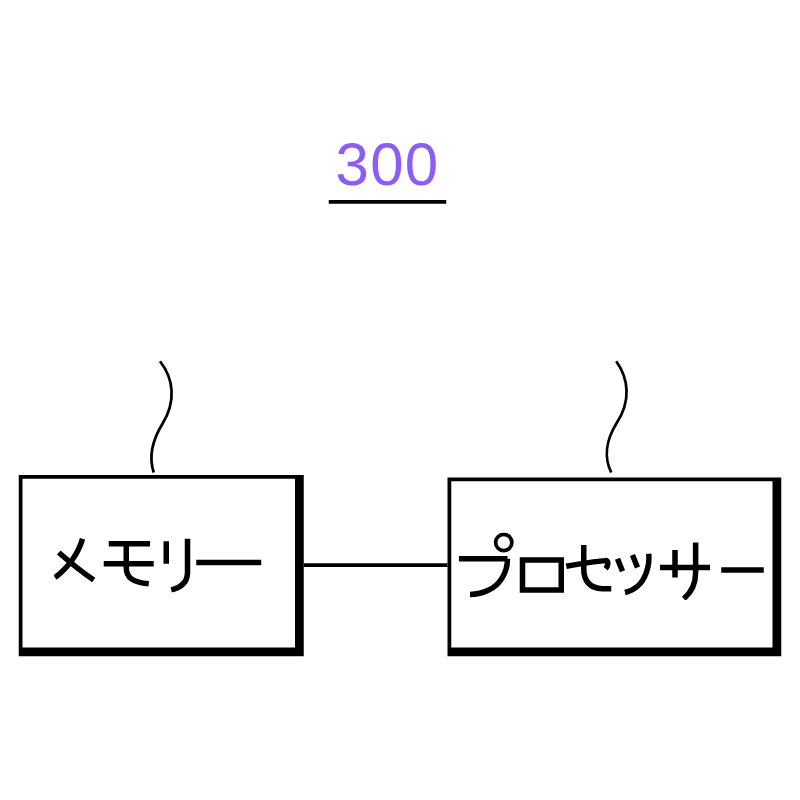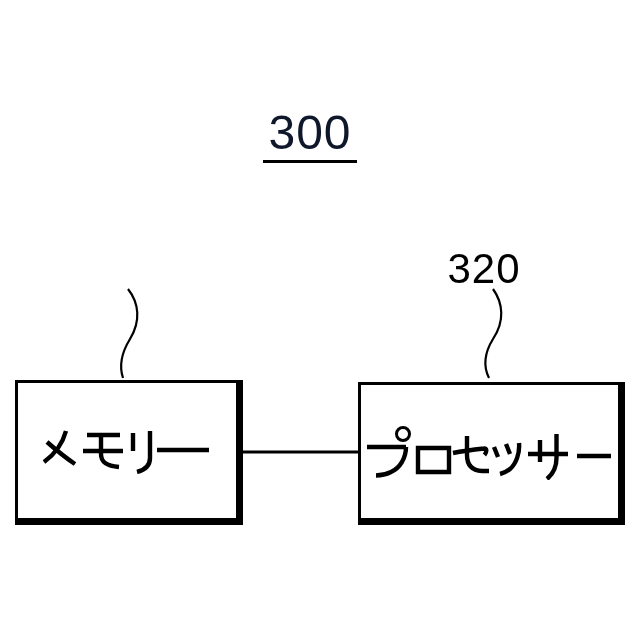--- a/index.html
+++ b/index.html
@@ -5,21 +5,21 @@
   html,body { margin:0; padding:0; }
   body {
     width:640px; height:640px; background:#ffffff;
     font-family:"Liberation Sans", sans-serif;
     -webkit-font-smoothing:antialiased;
   }
   .canvas { position:relative; width:640px; height:640px; background:#ffffff; overflow:hidden; }
 
   .fig-title {
     position:absolute; left:230px; top:109px; width:160px;
-    text-align:center; font-size:48px; line-height:1; color:#0f172a;
+    text-align:center; font-size:48px; line-height:1; color:#8b5cf6;
     letter-spacing:1px;
   }
   .fig-title .underlined {
     display:inline-block; padding:0 5px 3px 5px;
     border-bottom:3px solid #000;
   }
 
   .ref-num {
     position:absolute; font-size:42px; line-height:1; color:#000;
     width:130px; text-align:center; letter-spacing:1px;
@@ -57,21 +57,20 @@
   <svg class="lines-layer" width="640" height="640" viewBox="0 0 640 640" aria-hidden="true">
     <path class="connector" d="M241,452 L360,452"></path>
     <path class="leader" d="M128,289 C139,303 141,321 130,339 C122,352 119,366 123,378"></path>
     <path class="leader" d="M493,289 C503,303 505,321 493,339 C485,352 483,366 489,378"></path>
   </svg>
 
   <div class="fig-title">
     <span class="underlined">300</span>
   </div>
 
-  <div class="ref-num" id="ref-320">320</div>
 
   <div class="node-box" id="box-memory" aria-label="メモリー">
     <span class="sr-label">メモリー</span>
     <svg class="glyphs" width="168" height="46" viewBox="0 0 168 46" aria-hidden="true">
 
       <path d="M23,3 C20,14 12,26 1,34"></path>
       <path d="M4,14 C12,21 23,30 32,36"></path>
 
       <path d="M44,7 L77,7"></path>
       <path d="M40,23 L80,23"></path>

